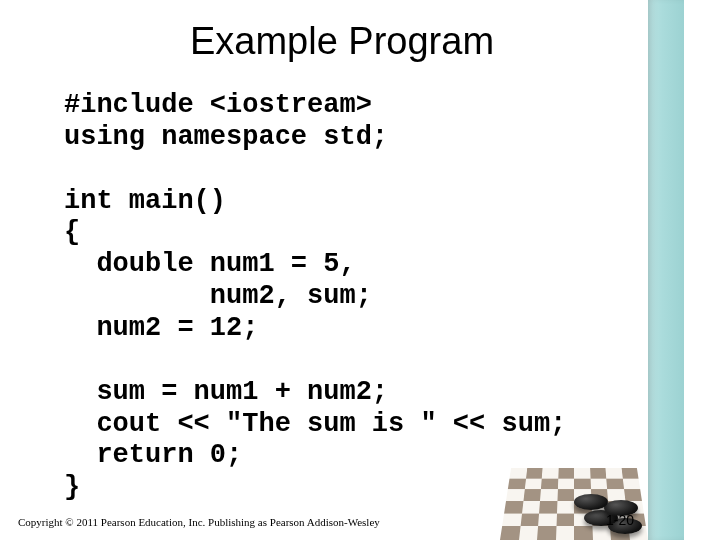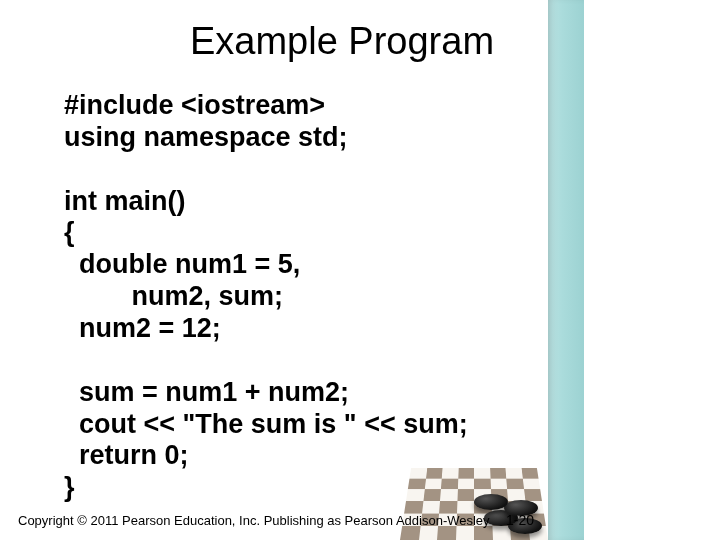--- a/index.html
+++ b/index.html
@@ -3,21 +3,21 @@
 <meta charset="utf-8">
 <style>
   * { margin: 0; padding: 0; box-sizing: border-box; }
   html, body { width: 720px; height: 540px; overflow: hidden; }
   body {
     font-family: Arial, Helvetica, sans-serif;
     background: #ffffff;
     position: relative;
   }
   .slide {
-    width: 584px;
+    width: 684px;
     height: 540px;
     position: relative;
     background: #ffffff;
     padding-left: 32px;
   }
   .border-right {
     position: absolute;
     top: 0;
     right: 0;
     width: 36px;
@@ -36,33 +36,34 @@
     text-align: center;
     font-size: 38px;
     font-weight: 400;
     color: #000;
   }
   .code {
     position: absolute;
     top: 90px;
     left: 64px;
     width: 600px;
-    font-family: Liberation Sans, sans-serif;
+    font-family: Liberation Mono, monospace;
     font-size: 27px;
     font-weight: bold;
     color: #000;
     line-height: 1.18;
     white-space: pre;
   }
   .footer {
     position: absolute;
     bottom: 12px;
     left: 18px;
-    font-size: 13px;
+    font-size: 11px;
     color: #000;
+    font-family: Liberation Serif, serif;
   }
   .pagenum {
     position: absolute;
     bottom: 12px;
     right: 50px;
     font-size: 14px;
     color: #000;
     text-align: right;
   }
   .checkers-img {

